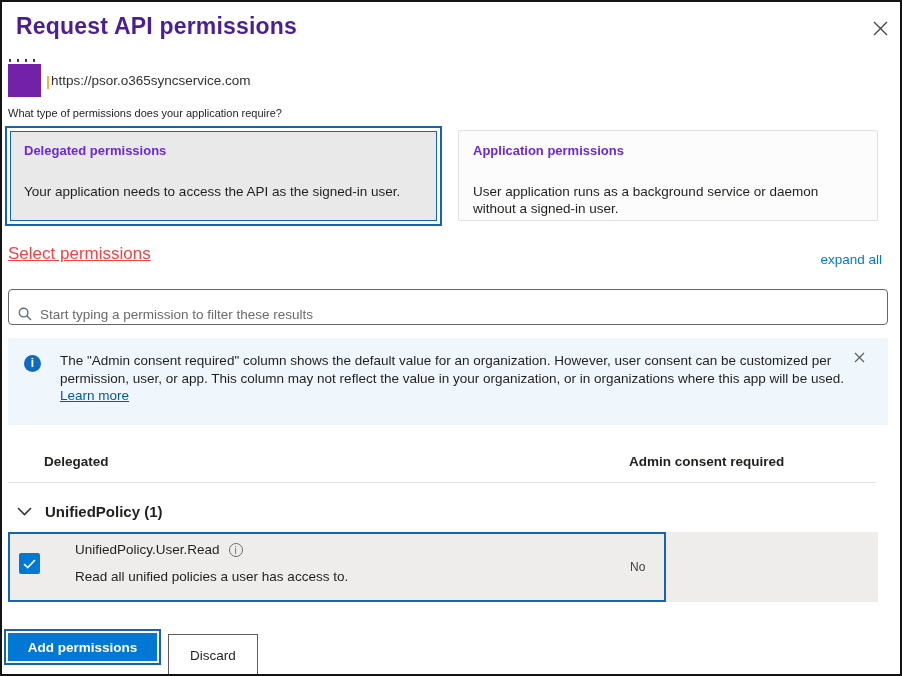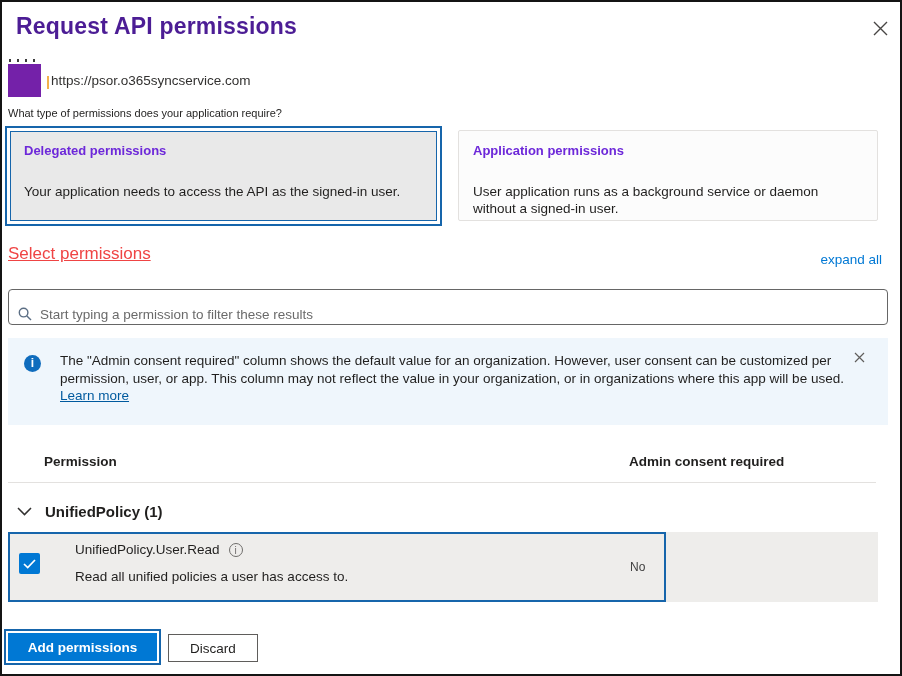--- a/index.html
+++ b/index.html
@@ -65,21 +65,21 @@
       align-items:center; gap:9px; }
   .perm-info-icon { width:14px; height:14px; border:1px solid #6f6d6b; border-radius:50%;
       font-size:10px; line-height:13px; text-align:center; color:#6f6d6b; font-style:normal; cursor:pointer; }
   .perm-desc { left:73px; top:567px; font-size:13.5px; color:#201f1e; }
   .perm-consent { left:628px; top:558px; font-size:12px; color:#404040; }
 
   .add-ring { left:2px; top:627px; border:2px solid #1665ab; padding:2px; background:#fff; }
   .add-btn { width:149px; height:28px; background:#0078d4; color:#fff; font-weight:700;
       font-size:13.5px; border:1px solid #0078d4; display:flex; align-items:center;
       justify-content:center; cursor:pointer; font-family:"Liberation Sans", sans-serif; }
-  .discard-btn { left:166px; top:632px; width:90px; height:28px; background:#fff;
+  .discard-btn { left:166px; top:632px; width:90px; height:42px; background:#fff;
       border:1px solid #5f5d5b; color:#201f1e; font-size:13.5px; display:flex; align-items:center;
       justify-content:center; cursor:pointer; font-family:"Liberation Sans", sans-serif; }
 </style>
 </head>
 <body>
 
 <div id="dialog">
 
   <div class="abs title">Request API permissions</div>
 
@@ -127,21 +127,21 @@
     <div class="banner-text"><span>The "Admin consent required" column shows the default value for an organization. However, user consent can be customized per permission, user, or app. This column may not reflect the value in your organization, or in organizations where this app will be used. </span><a class="banner-link">Learn more</a></div>
     <div class="banner-close">
       <span>
         <svg width="11" height="11" viewBox="0 0 11 11">
             <path d="M1 1 L10 10 M10 1 L1 10" stroke="#605e5c" stroke-width="1.2" fill="none"></path>
           </svg>
       </span>
     </div>
   </div>
 
-  <div class="abs col-permission">Permission</div>
+  <div class="abs col-permission">Delegated</div>
   <div class="abs col-admin">Admin consent required</div>
   <div class="abs divider"></div>
 
   <div class="abs group-row">
     <span style="display:flex;">
       <svg width="15" height="9" viewBox="0 0 15 9">
           <polyline points="1,1 7.5,7.6 14,1" stroke="#323130" stroke-width="1.5" fill="none"></polyline>
         </svg>
     </span>
     <span class="group-label">UnifiedPolicy (1)</span>

